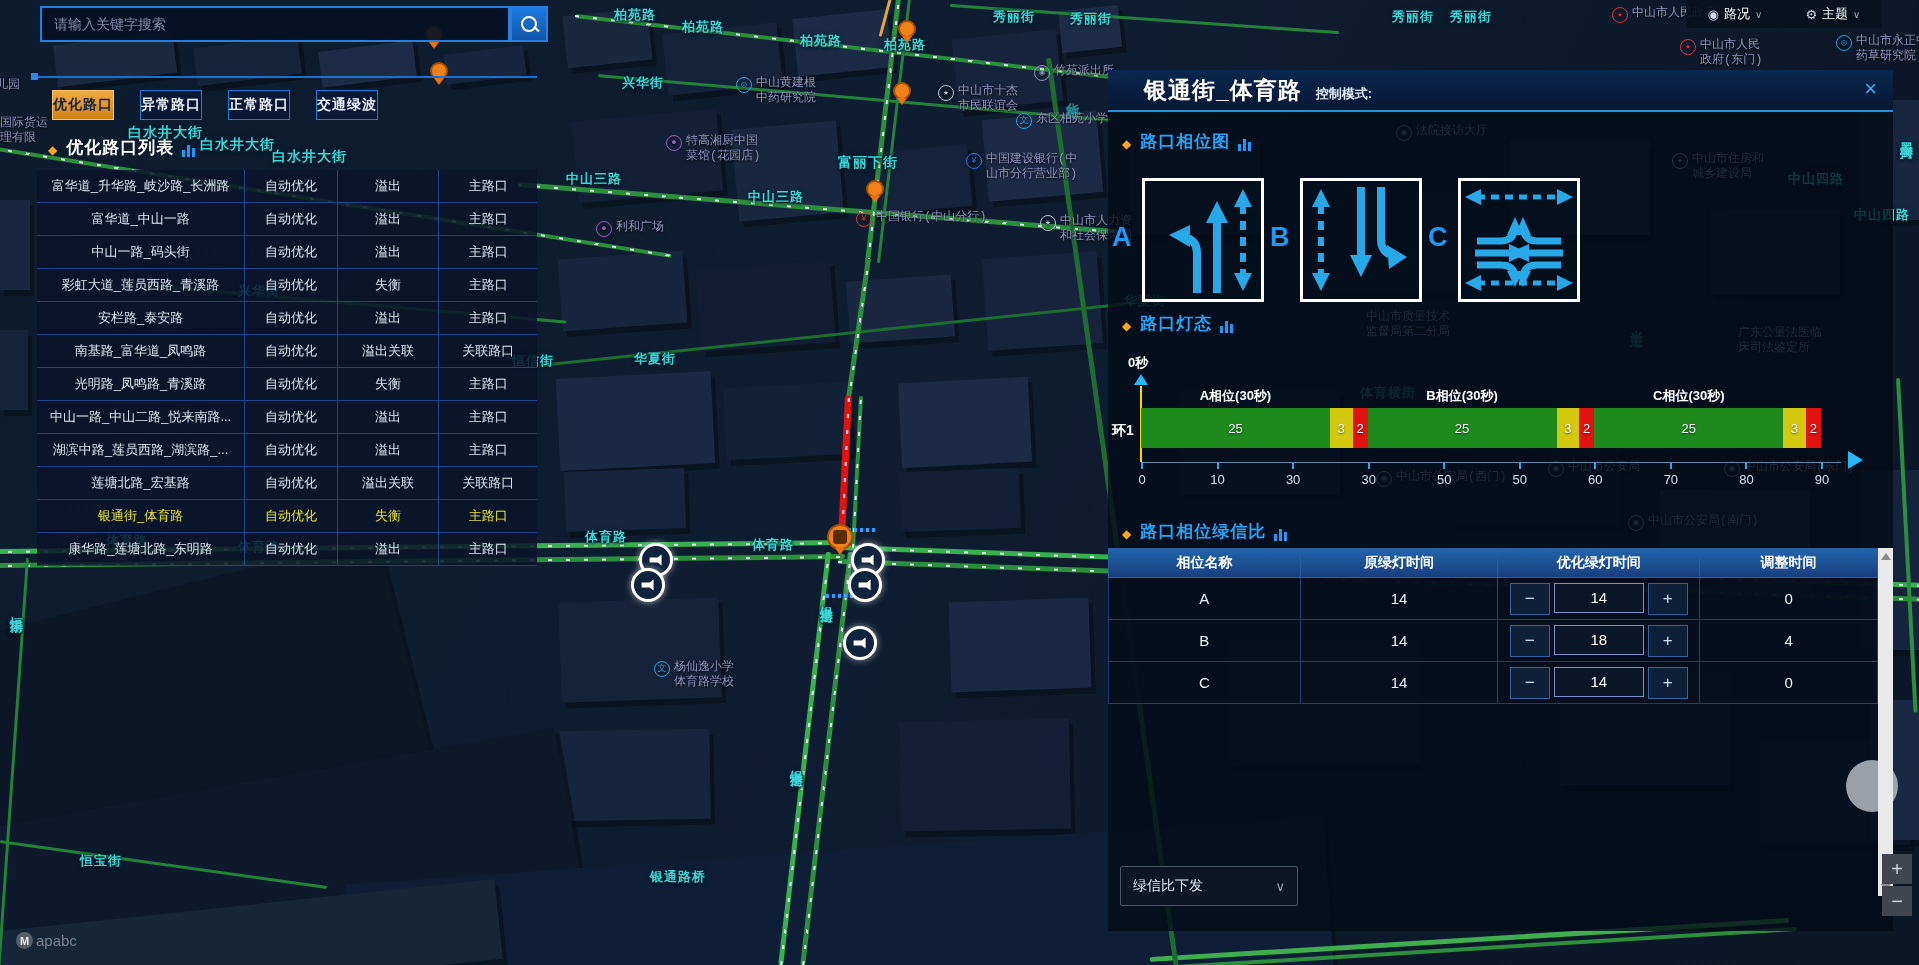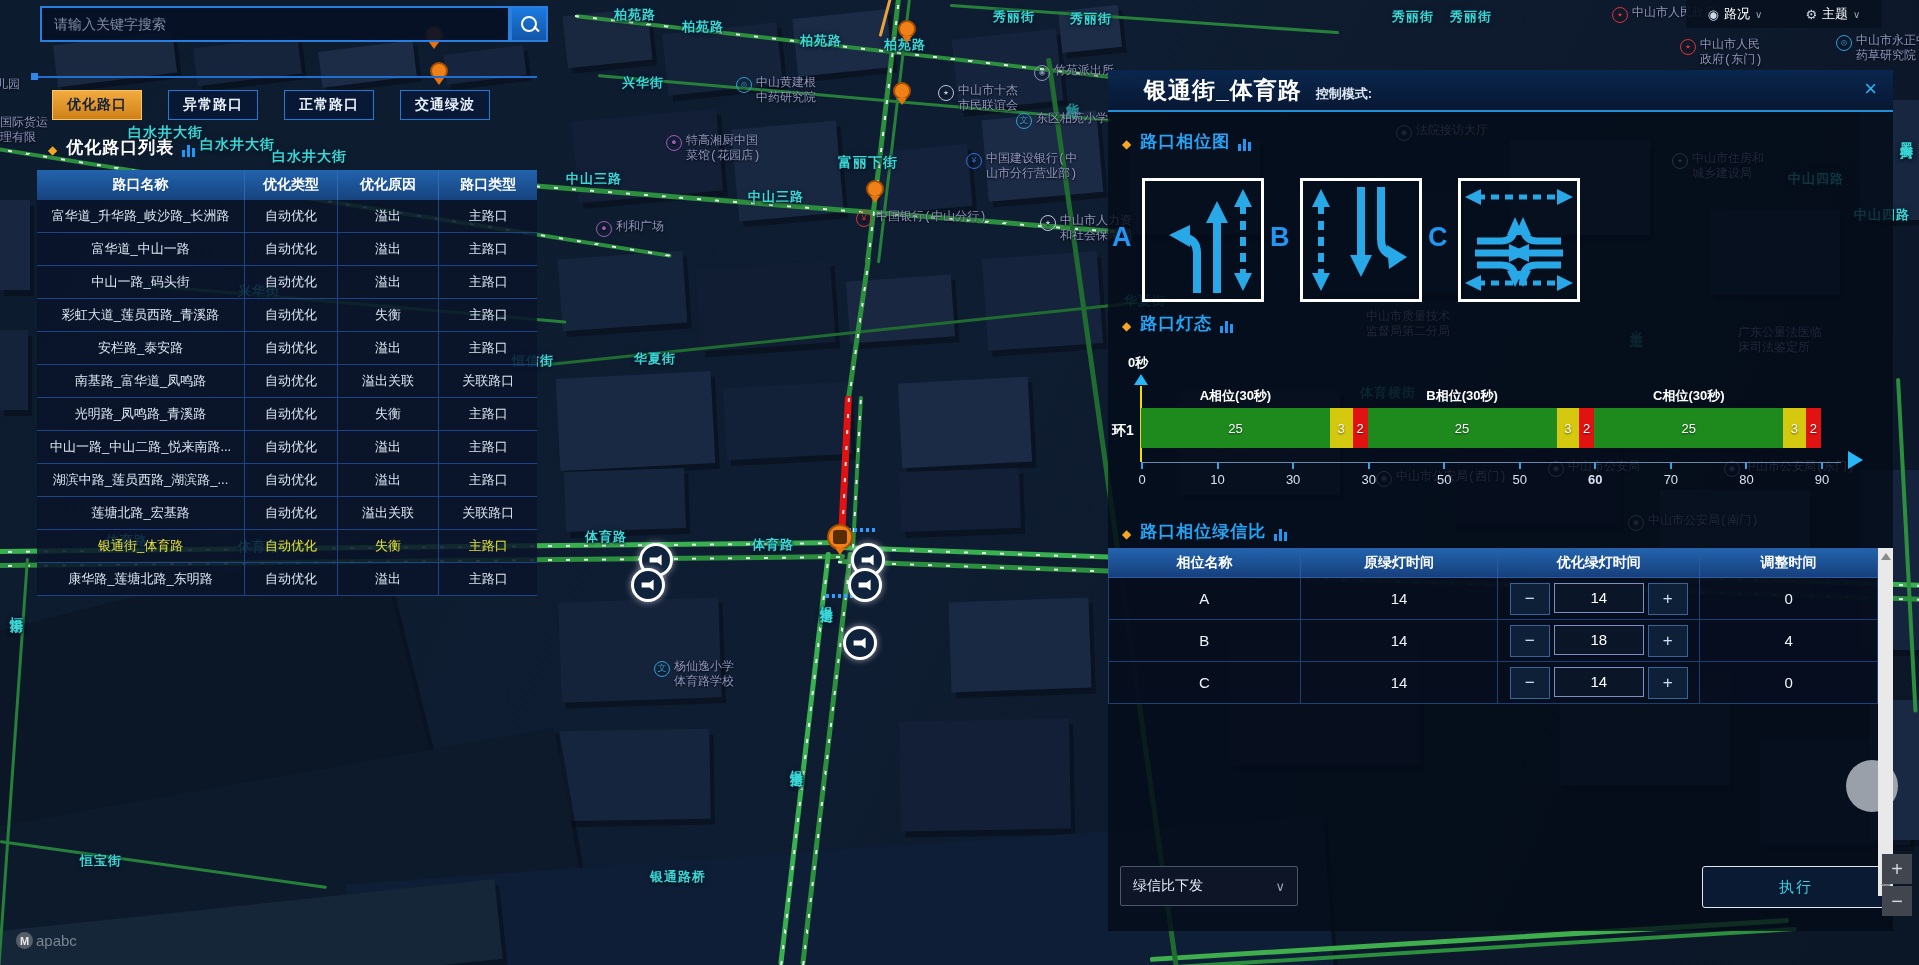--- a/index.html
+++ b/index.html
@@ -33,21 +33,21 @@
   .searchbar{position:absolute;left:40px;top:6px;width:466px;height:32px;background:rgba(6,16,38,.92);border:2px solid #2a7de1;z-index:20;display:flex;align-items:center;}
   .searchbar input{flex:1;background:transparent;border:0;outline:none;color:#dfe8f4;font-size:14px;padding:0 12px;font-family:inherit;}
   .searchbar input::placeholder{color:#7f8ca6;}
   .searchbtn{position:absolute;left:510px;top:6px;width:34px;height:32px;background:linear-gradient(#1c7ae0,#1256a8);border:2px solid #2a7de1;z-index:20;cursor:pointer;display:flex;align-items:center;justify-content:center;}
   .mag{position:relative;width:12px;height:12px;border:2px solid #fff;border-radius:50%;}
   .mag::after{content:'';position:absolute;left:10px;top:10px;width:7px;height:2px;background:#fff;transform:rotate(45deg);}
   
   .leftpanel{position:absolute;left:34px;top:76px;width:503px;height:514px;border-top:2px solid #1e6fd0;z-index:20;}
   .leftpanel::before{content:'';position:absolute;left:-3px;top:-5px;width:7px;height:7px;background:#2f86e8;}
   .tabs{position:absolute;left:18px;top:12px;display:flex;gap:26px;}
-  .tab{height:28px;padding:0 14px;display:flex;align-items:center;justify-content:center;font-size:14px;font-weight:bold;
+  .tab{height:28px;padding:0 0;display:flex;align-items:center;justify-content:center;font-size:14px;font-weight:bold;
     background:rgba(8,24,54,.88);border:1px solid #1f7ad6;color:#e8f0fa;cursor:pointer;letter-spacing:1px;}
   .tab.active{background:linear-gradient(180deg,#f2ab3e,#cf8118);border:1px solid #f7c568;color:#14213c;}
   .sec-title{display:flex;align-items:flex-end;gap:8px;color:#fff;font-size:17px;font-weight:bold;letter-spacing:1px;}
   .sec-title .dia{color:#f5a623;font-size:12px;padding-bottom:2px;}
   .bars{display:inline-flex;align-items:flex-end;gap:2px;padding-bottom:2px;}
   .bars i{display:block;width:3px;background:#2196f3;}
   .bars i:nth-child(1){height:7px}.bars i:nth-child(2){height:12px}.bars i:nth-child(3){height:9px}
   .lt-title{position:absolute;left:14px;top:58px;}
   .ltable{position:absolute;left:3px;top:92px;width:500px;}
   .lt-head{display:flex;height:30px;background:linear-gradient(#2263ad,#16437e);}
@@ -417,26 +417,20 @@
   <div class="sec-title lt-title">
     <span class="dia">◆</span>
     <span>优化路口列表</span>
     <span class="bars">
         <i></i>
         <i></i>
         <i></i>
       </span>
   </div>
   <div class="ltable">
-    <div class="lt-head" id="ltHead">
-        <div class="c0">路口名称</div>
-        <div class="c1">优化类型</div>
-        <div class="c2">优化原因</div>
-        <div class="c3">路口类型</div>
-      </div>
     <div id="ltBody">
         <div class="lt-row">
           <div class="c0">富华道_升华路_岐沙路_长洲路</div>
           <div class="c1">自动优化</div>
           <div class="c2">溢出</div>
           <div class="c3">主路口</div>
         </div>
         <div class="lt-row">
           <div class="c0">富华道_中山一路</div>
           <div class="c1">自动优化</div>
@@ -642,21 +636,20 @@
           </div>
           <div class="r3">0</div>
         </div>
       </div>
   </div>
 
   <div class="dropdown" style="top:796px;">
     <span>绿信比下发</span>
     <span class="chev">∨</span>
   </div>
-  <div class="execbtn" style="top:796px;">执行</div>
 <div class="cursorlbl" style="left: 20px; top: 284px;">0秒</div>
     <div class="cursor-tri" style="left: 26px; top: 304px;"></div>
     <div class="yline" style="left: 32px; top: 316px; height: 76px;"></div>
     <div class="ringlbl" style="left: 4px; top: 352px;">环1</div>
     <div class="tl-bar" style="left: 33px; top: 338px;">
       <div class="tl-seg" style="width: 188.889px; background: rgb(30, 138, 30);">25</div>
       <div class="tl-seg" style="width: 22.6667px; background: rgb(212, 201, 15);">3</div>
       <div class="tl-seg" style="width: 15.1111px; background: rgb(224, 18, 18);">2</div>
       <div class="tl-seg" style="width: 188.889px; background: rgb(30, 138, 30);">25</div>
       <div class="tl-seg" style="width: 22.6667px; background: rgb(212, 201, 15);">3</div>
@@ -675,21 +668,21 @@
     <div class="ticklbl" style="left: 109.556px; top: 402px;">10</div>
     <div class="tick" style="left: 184.111px; top: 392px;"></div>
     <div class="ticklbl" style="left: 185.111px; top: 402px;">30</div>
     <div class="tick" style="left: 259.667px; top: 392px;"></div>
     <div class="ticklbl" style="left: 260.667px; top: 402px;">30</div>
     <div class="tick" style="left: 335.222px; top: 392px;"></div>
     <div class="ticklbl" style="left: 336.222px; top: 402px;">50</div>
     <div class="tick" style="left: 410.778px; top: 392px;"></div>
     <div class="ticklbl" style="left: 411.778px; top: 402px;">50</div>
     <div class="tick" style="left: 486.333px; top: 392px;"></div>
-    <div class="ticklbl" style="left: 487.333px; top: 402px; font-weight: bold;">60</div>
+    <div class="ticklbl" style="left: 487.333px; top: 402px;">60</div>
     <div class="tick" style="left: 561.889px; top: 392px;"></div>
     <div class="ticklbl" style="left: 562.889px; top: 402px;">70</div>
     <div class="tick" style="left: 637.444px; top: 392px;"></div>
     <div class="ticklbl" style="left: 638.444px; top: 402px;">80</div>
     <div class="tick" style="left: 713px; top: 392px;"></div>
     <div class="ticklbl" style="left: 714px; top: 402px;">90</div>
     <div class="play-tri" style="left: 740px; top: 381px;"></div>
   </div>
 
 <div class="trbar">

